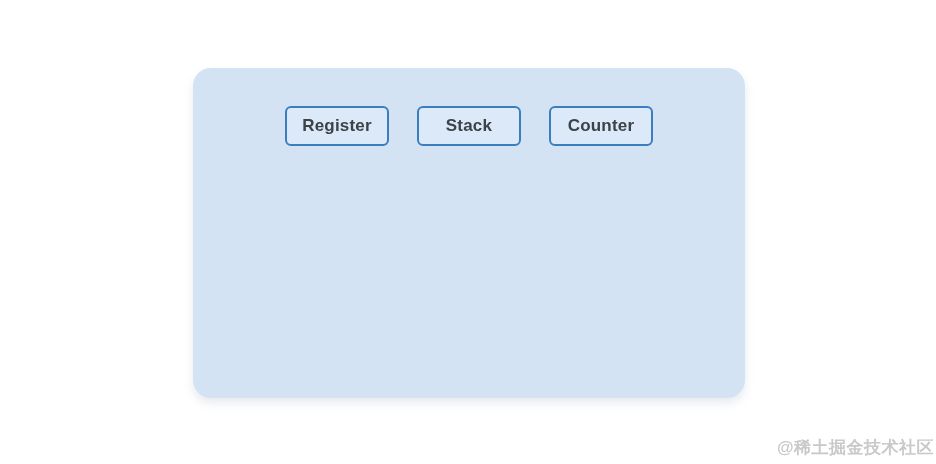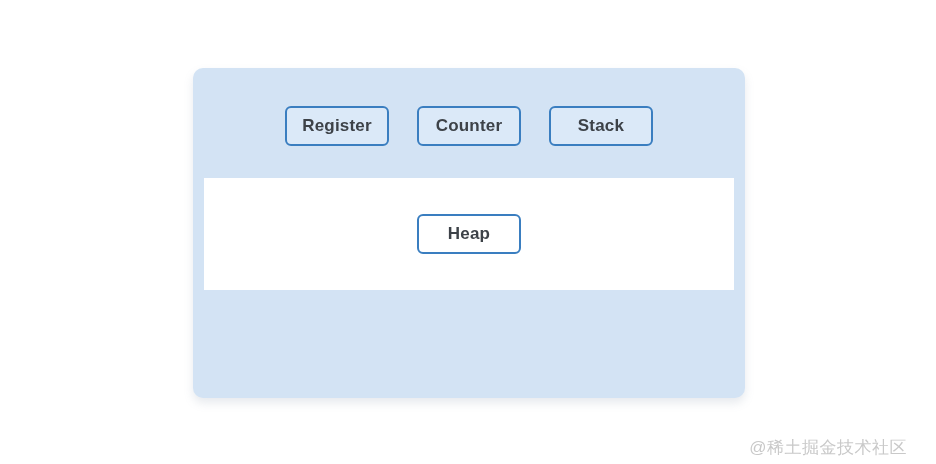--- a/index.html
+++ b/index.html
@@ -15,21 +15,21 @@
     background: #ffffff;
     overflow: hidden;
   }
   .panel {
     position: absolute;
     left: 193px;
     top: 68px;
     width: 552px;
     height: 330px;
     background: var(--container-bg, #d3e3f4);
-    border-radius: 10px;
+    border-radius: 18px;
     box-shadow: 0 5px 10px rgba(120, 140, 160, 0.18);
     box-sizing: border-box;
     display: flex;
     flex-direction: column;
     align-items: stretch;
   }
   .row {
     display: flex;
     justify-content: center;
     align-items: center;
@@ -62,51 +62,47 @@
     justify-content: center;
   }
   .box.heap {
     background: var(--heap-bg, #ffffff);
   }
   .bottom-row {
     margin-top: 29px;
   }
   .watermark {
     position: absolute;
-    right: 29px;
+    right: 2px;
     bottom: 5px;
     font-size: 17px;
     color: var(--watermark, #c9c9c9);
     letter-spacing: 0.5px;
     user-select: none;
+    font-weight: bold;
   }
 </style>
 </head>
 <body>
 
 <div class="canvas">
 
   <div class="panel">
 
     <div class="row top-row">
       <div class="box">
         <span>Register</span>
       </div>
       <div class="box">
-        <span>Counter</span>
+        <span>Stack</span>
       </div>
       <div class="box">
-        <span>Stack</span>
+        <span>Counter</span>
       </div>
     </div>
 
-    <div class="white-band">
-      <div class="box heap">
-        <span>Heap</span>
-      </div>
-    </div>
 
 
   </div>
 
   <div class="watermark">@稀土掘金技术社区</div>
 
 </div>
 
 </body></html>

